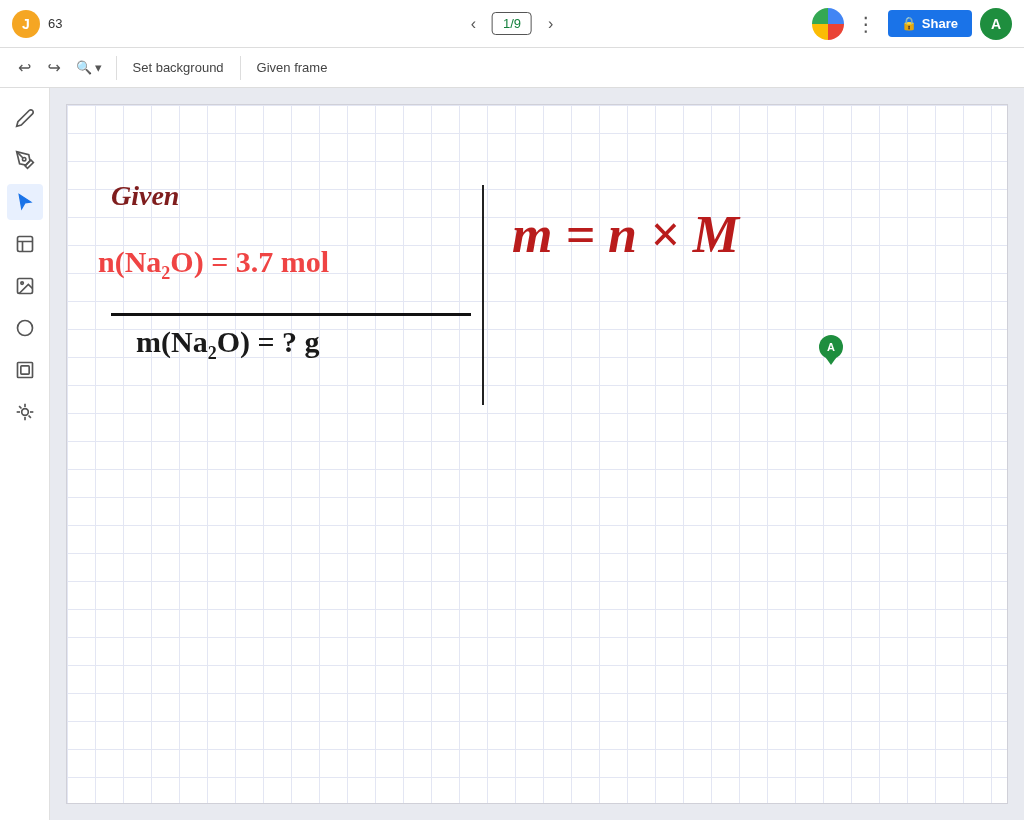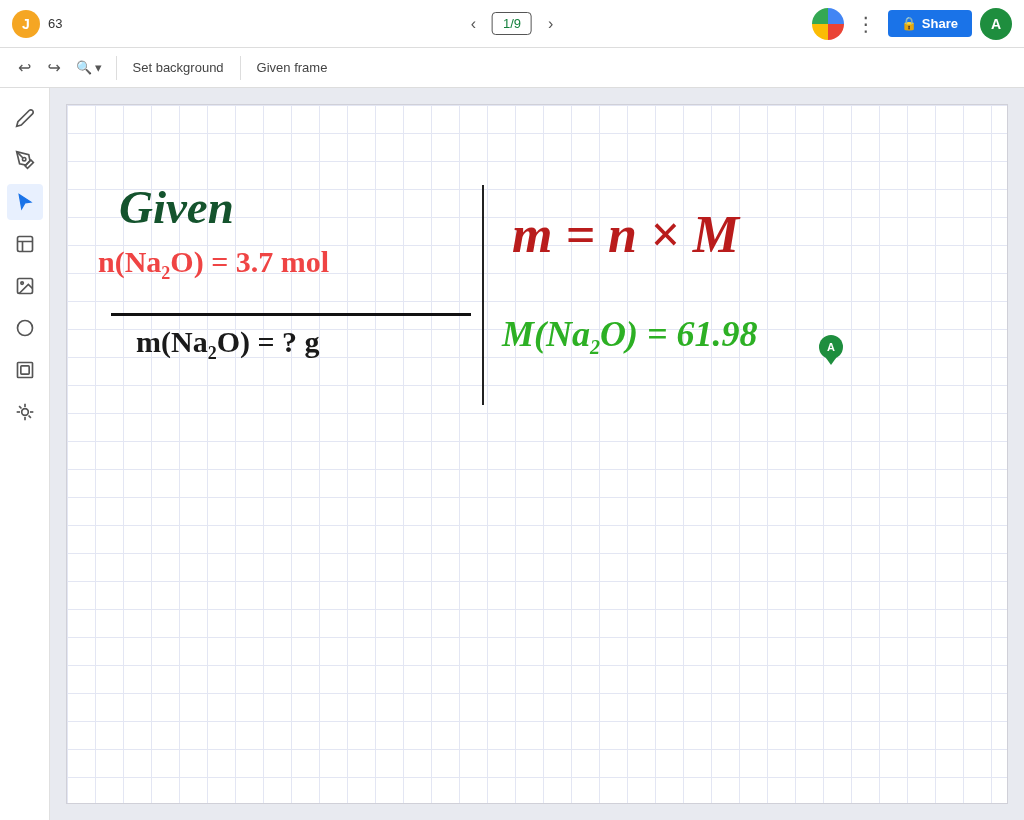--- a/index.html
+++ b/index.html
@@ -316,41 +316,38 @@
       </svg>
     </button>
   </div>
 
   <div id="canvas-area">
     <div id="whiteboard">
       <div id="content-layer">
 
         <div class="divider-line"></div>
 
-        <div class="hw-text given-label" style="font-size:47px; font-weight:bold; font-family:'Comic Sans MS',cursive; color:#14532d; top:75px; left:52px; font-style:italic;">
+        <div class="hw-text given-label" style="font-size:28px; font-weight:bold; font-family:'Comic Sans MS',cursive; color:#7f1d1d; top:75px; left:44px; font-style:italic;">
           Given
         </div>
 
         <div class="hw-text" style="font-size:30px; font-family:'Comic Sans MS',cursive; color:#ef4444; top:140px; left:31px; font-weight:bold;">
           n(Na<sub style="font-size:18px;">2</sub>O) = 3.7 mol
         </div>
 
         <div class="underline-box"></div>
 
         <div class="hw-text" style="font-size:30px; font-family:'Comic Sans MS',cursive; color:#1a1a1a; top:220px; left:28px; font-weight:bold;margin-left:41px;">
           m(Na<sub style="font-size:18px;">2</sub>O) = ? g
         </div>
 
         <div class="hw-text" style="font-size:52px; font-family:'Comic Sans MS',cursive; color:#b91c1c; top:100px; left:445px; font-style:italic; font-weight:bold;">
           m = n × M
         </div>
 
-        <div class="hw-text" style="font-size:36px; font-family:'Comic Sans MS',cursive; color:#2db024; top:208px; left:435px; font-style:italic; font-weight:bold;">
-          M(Na<sub style="font-size:20px;">2</sub>O) = 61.98
-        </div>
 
         <div class="cursor-avatar">
           <span>A</span>
         </div>
 
       </div>
     </div>
   </div>
 
 </div>

